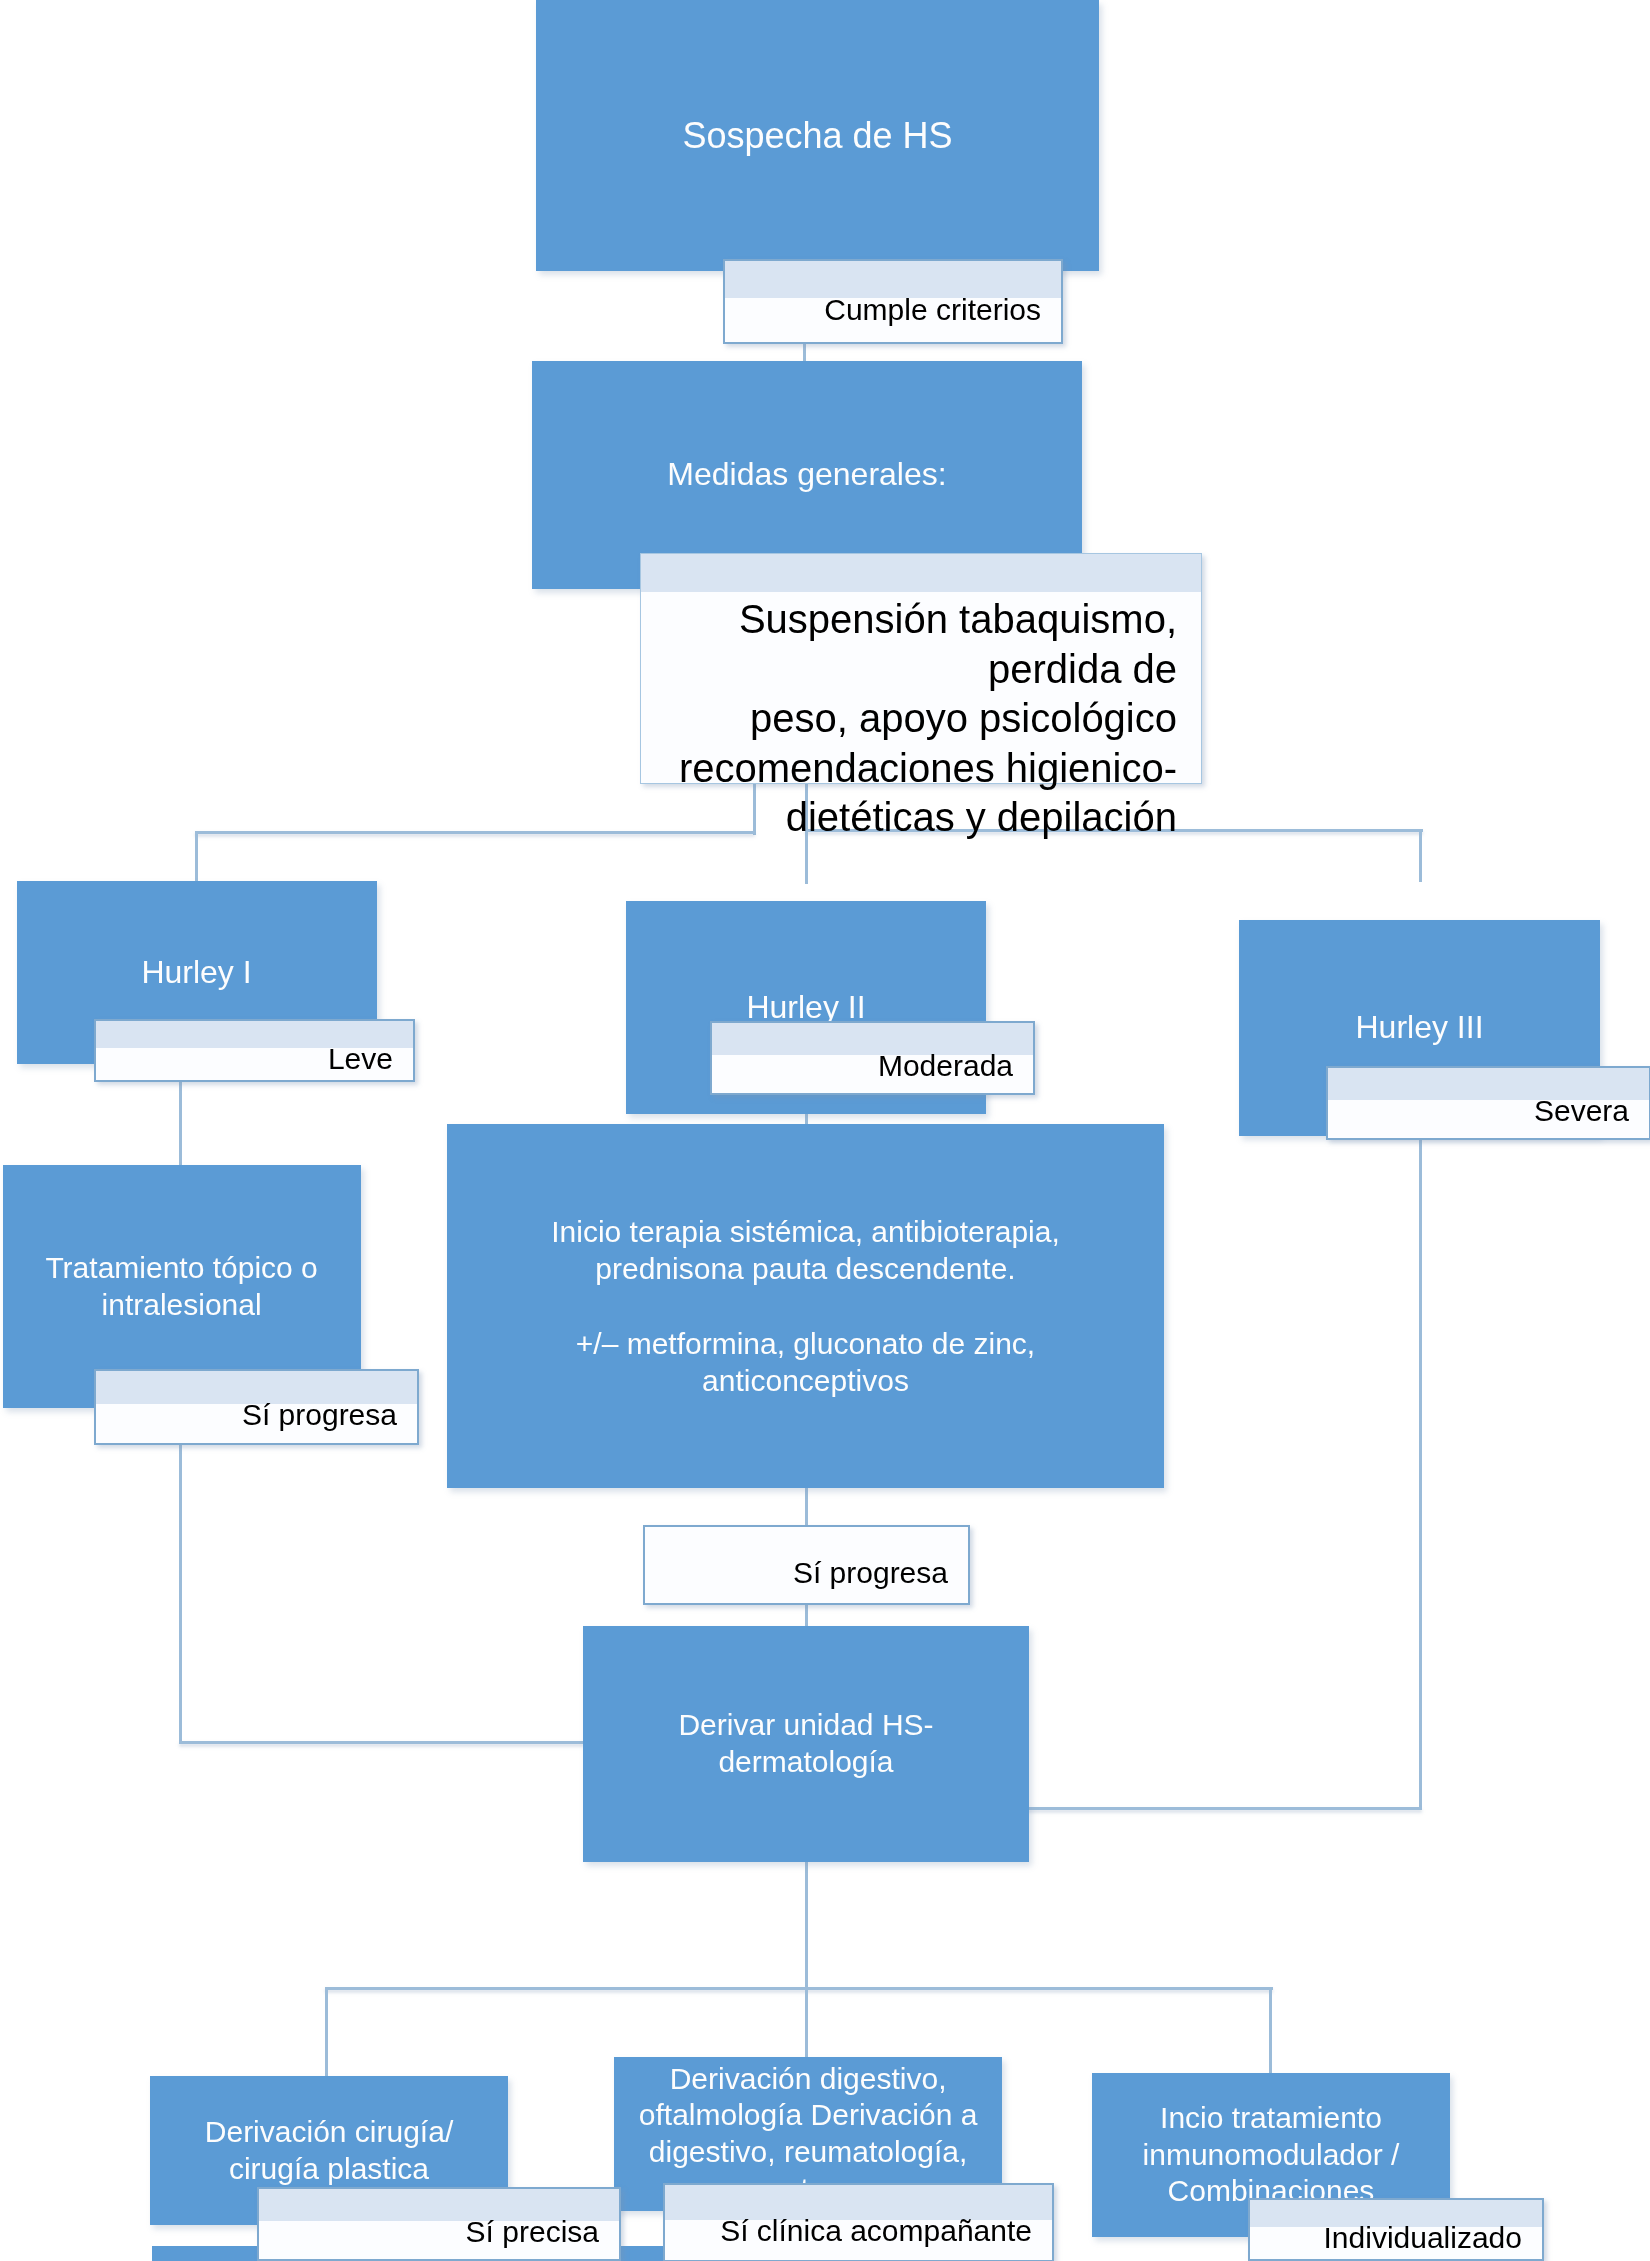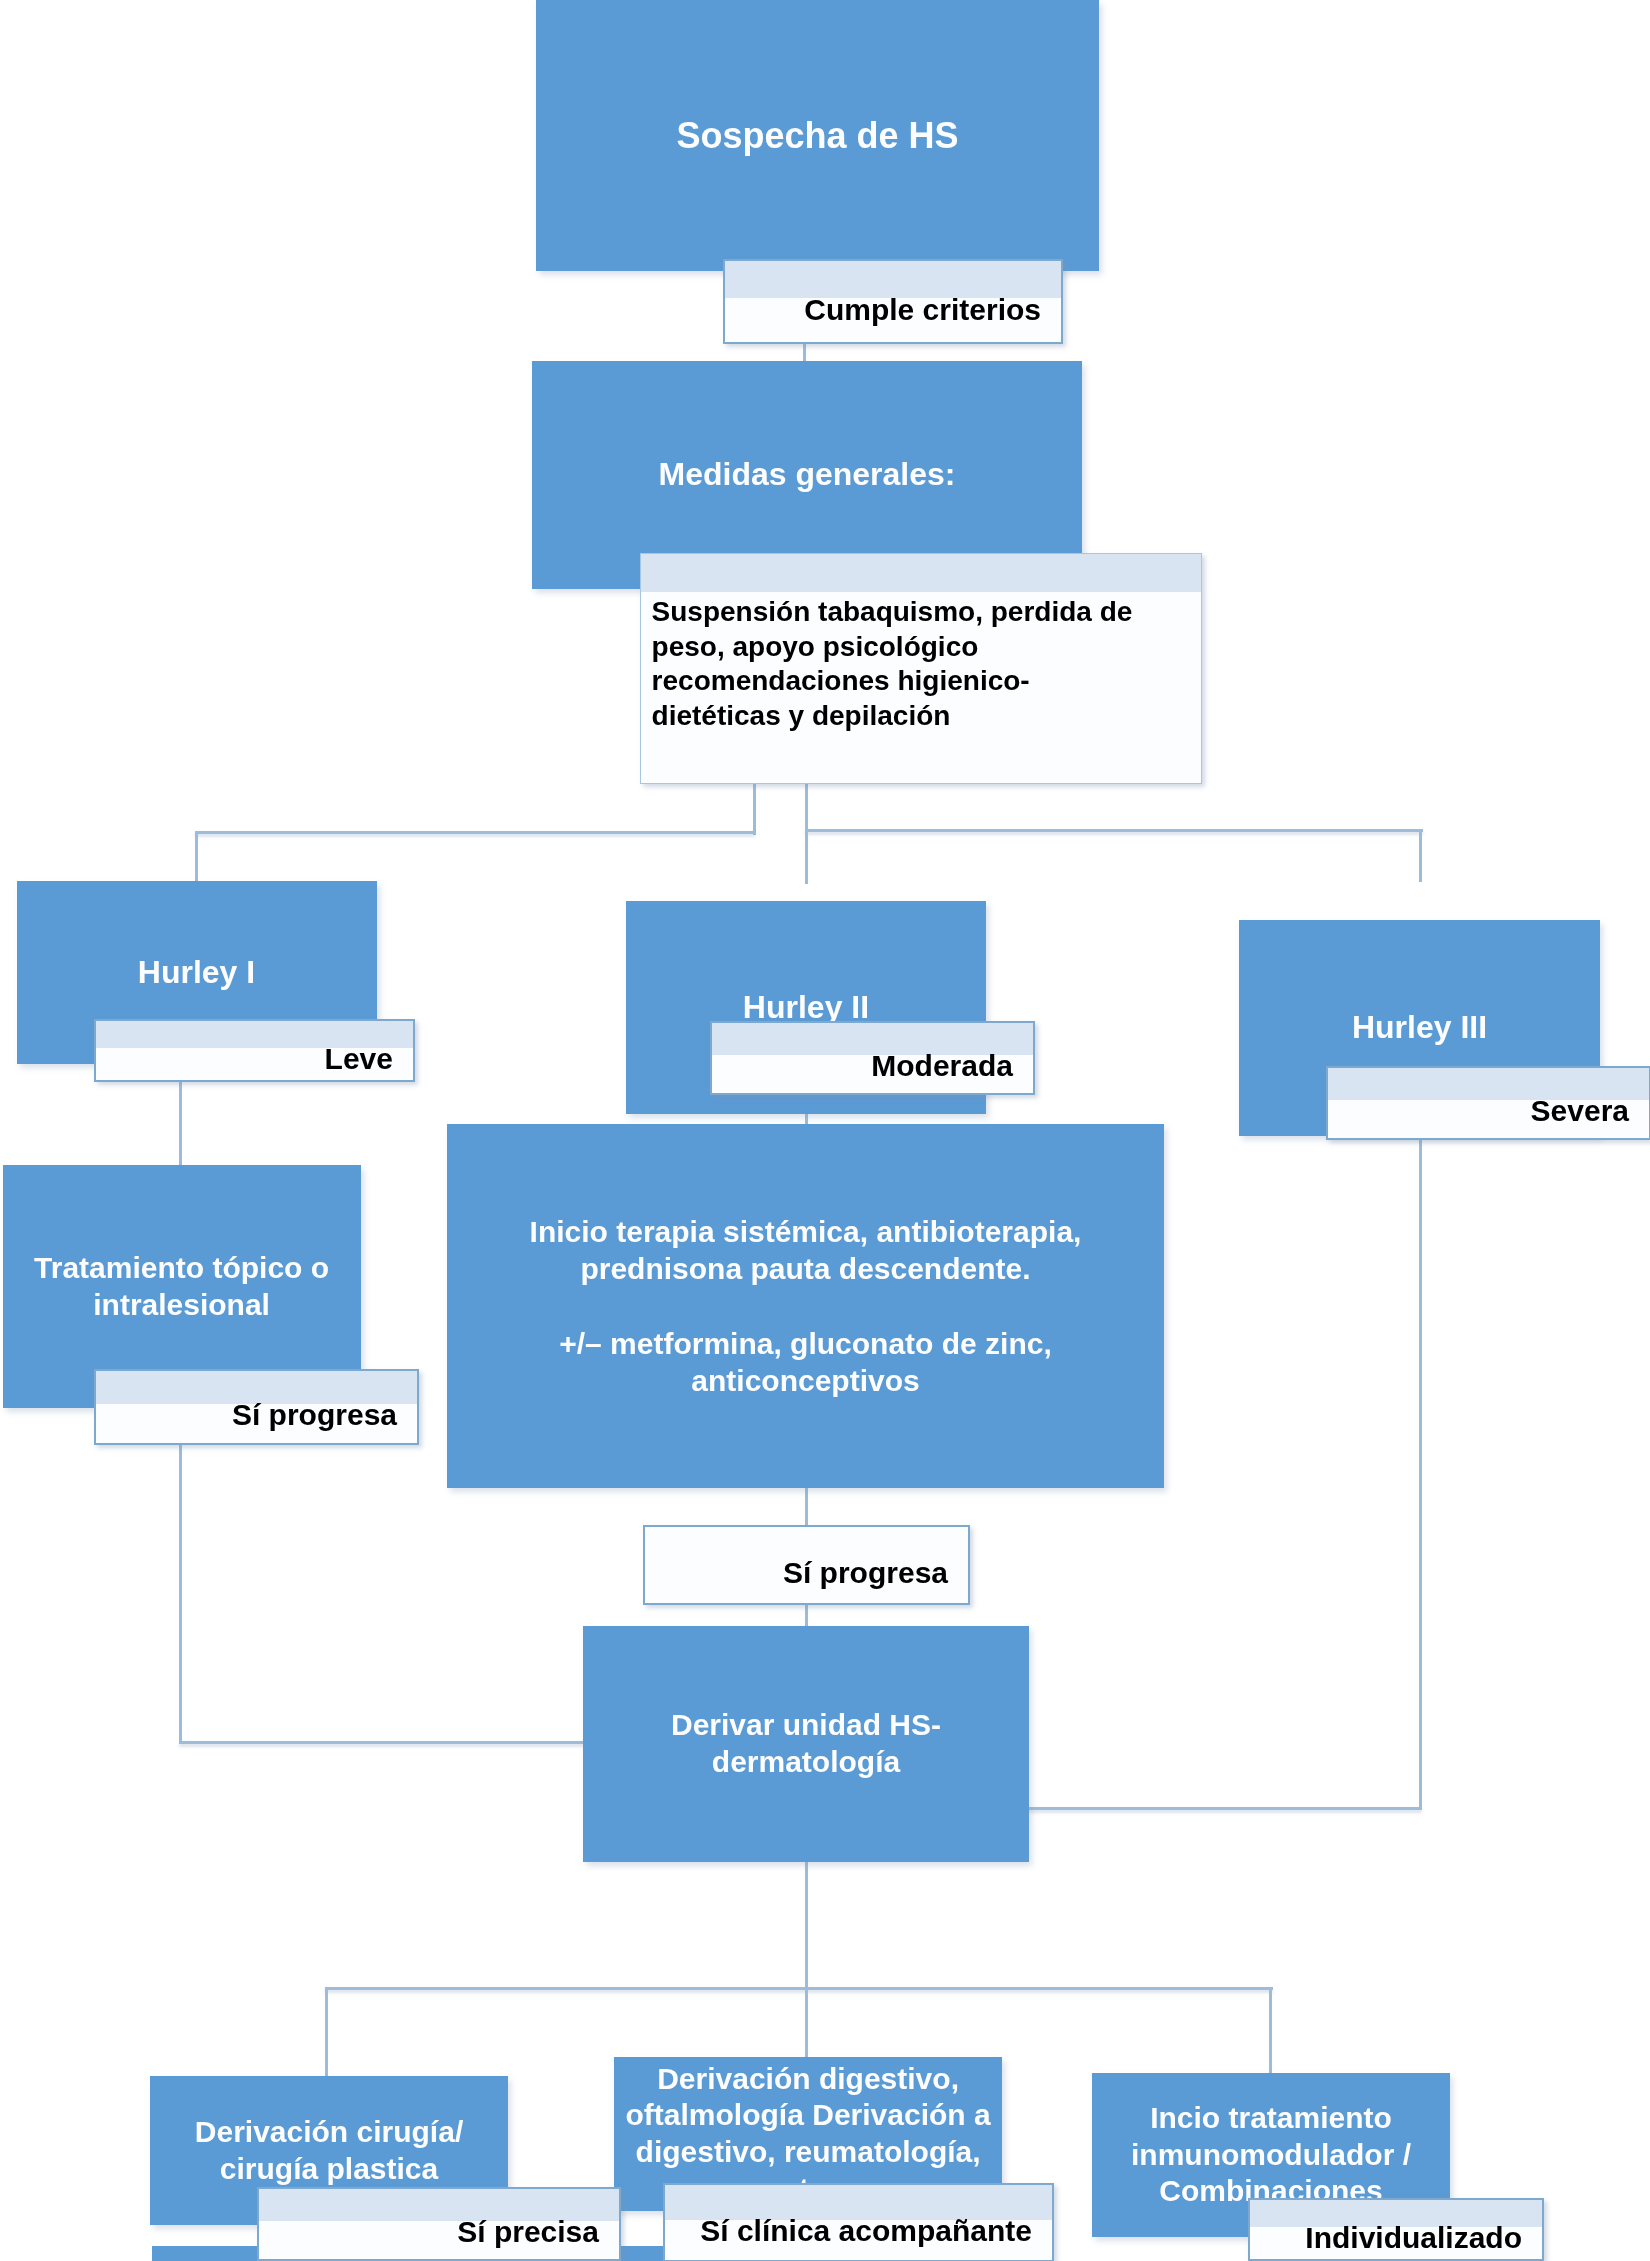--- a/index.html
+++ b/index.html
@@ -6,21 +6,21 @@
     --blue:#5b9bd5;
     --band:#d9e4f2;
     --labelbg:#fcfdff;
     --border:#7ea9cf;
     --line:#9cbcd9;
     --shadow:rgba(125,150,180,.35);
   }
   html,body{margin:0;padding:0;background:#ffffff;}
   #root{
     position:relative;width:1651px;height:2261px;background:#ffffff;
-    font-family:"Liberation Sans", sans-serif;overflow:hidden;font-weight:bold;
+    font-family:"Liberation Sans", sans-serif;overflow:hidden;
   }
   
   .hl,.vl{position:absolute;background:var(--line);z-index:1;}
   .hl{height:2.6px;box-shadow:0 2.6px 3.3px var(--shadow);}
   .vl{width:2.6px;}
   
   .node{
     position:absolute;background:var(--blue);color:#fdfdfd;z-index:2;
     display:flex;align-items:center;justify-content:center;text-align:center;
     font-size:32px;line-height:1.22;white-space:pre-line;
@@ -40,21 +40,21 @@
   #n-strip{left:152px;top:2246px;width:845px;height:15px;box-shadow:none;}
   
   .panel{
     position:absolute;left:640px;top:553px;width:560px;height:229px;z-index:3;
     background:var(--labelbg);border:1.3px solid #a6c6e1;
     box-shadow:2.6px 3.3px 4.6px var(--shadow);
   }
   .panel-band{position:absolute;left:0;right:0;top:0;height:38px;background:var(--band);}
   .panel-text{
     position:absolute;left:0;right:0;top:0;bottom:0;padding:41px 24px 0 10.6px;
-    font-size:28px;line-height:1.24;color:#000;white-space:pre-line;
+    text-align:right;font-size:40px;line-height:1.24;color:#000;white-space:pre-line;
   }
   
   .tag{
     position:absolute;background:var(--labelbg);border:2px solid var(--border);z-index:4;
     box-shadow:2.6px 3.3px 4.6px var(--shadow);box-sizing:border-box;
   }
   .tag .band{position:absolute;left:0;right:0;top:0;height:46%;background:var(--band);}
   .tag .tag-text{
     position:absolute;left:0;right:0;top:0;bottom:0;
     display:flex;align-items:center;justify-content:flex-end;

